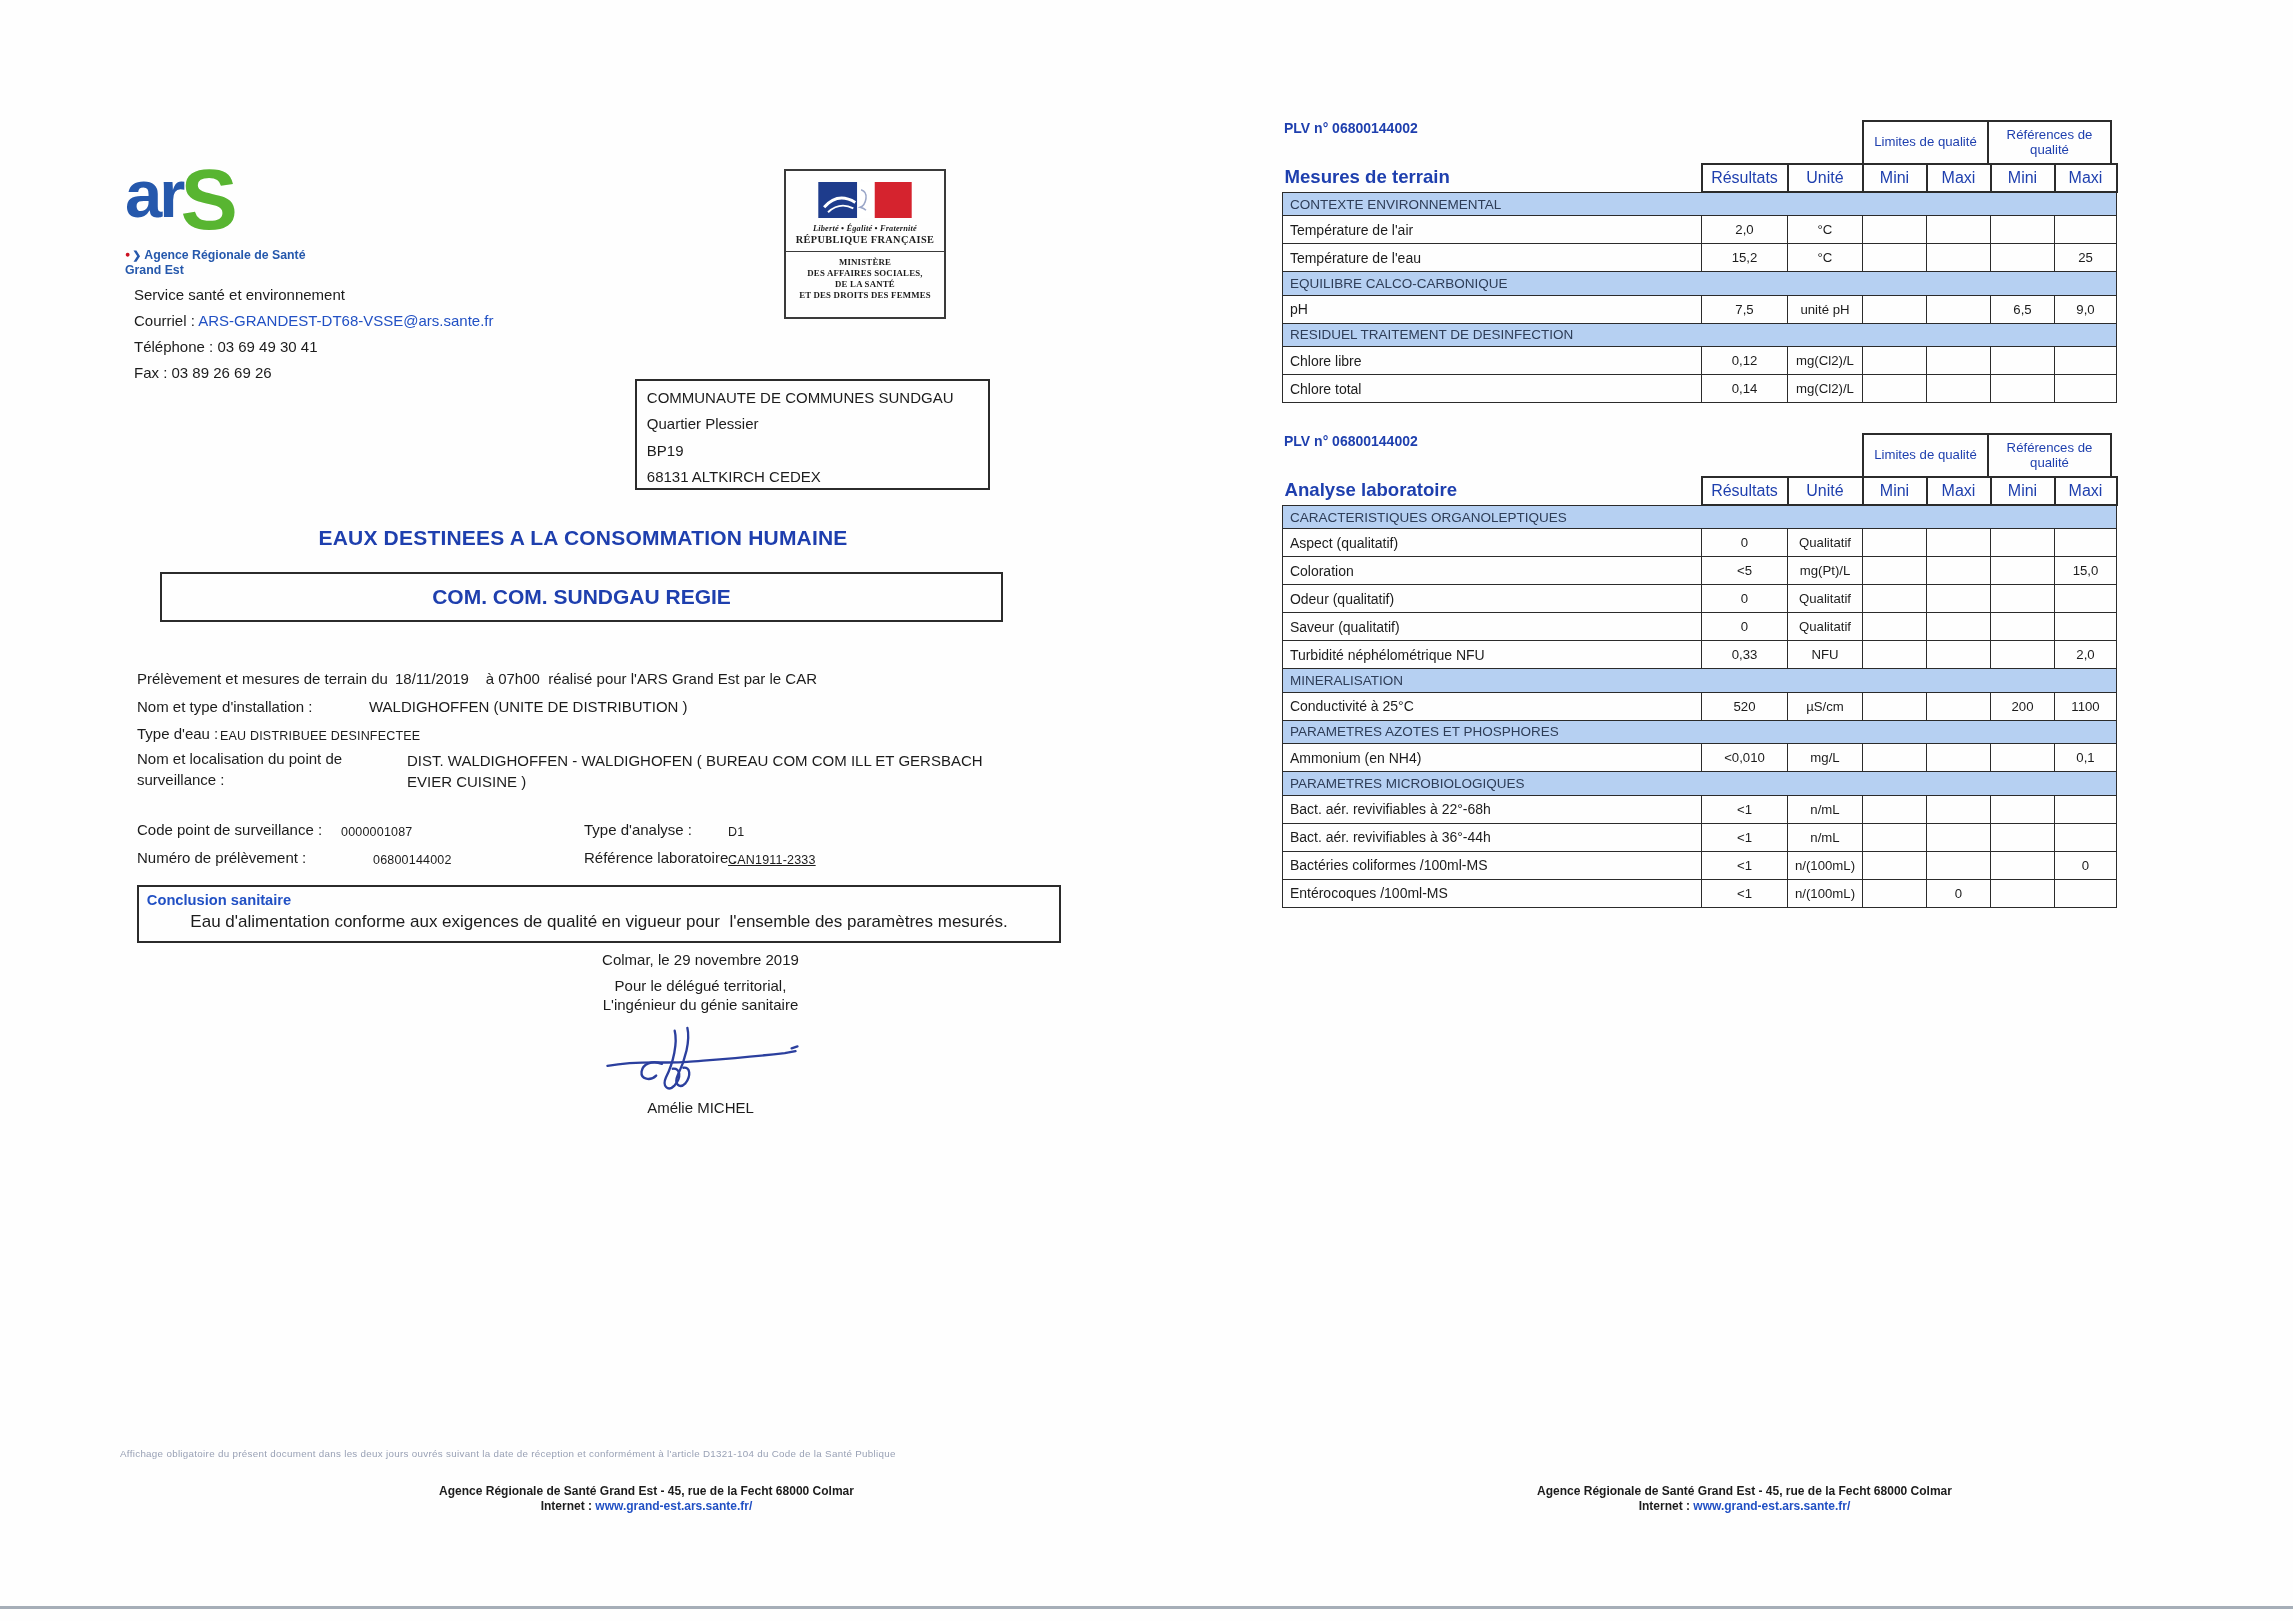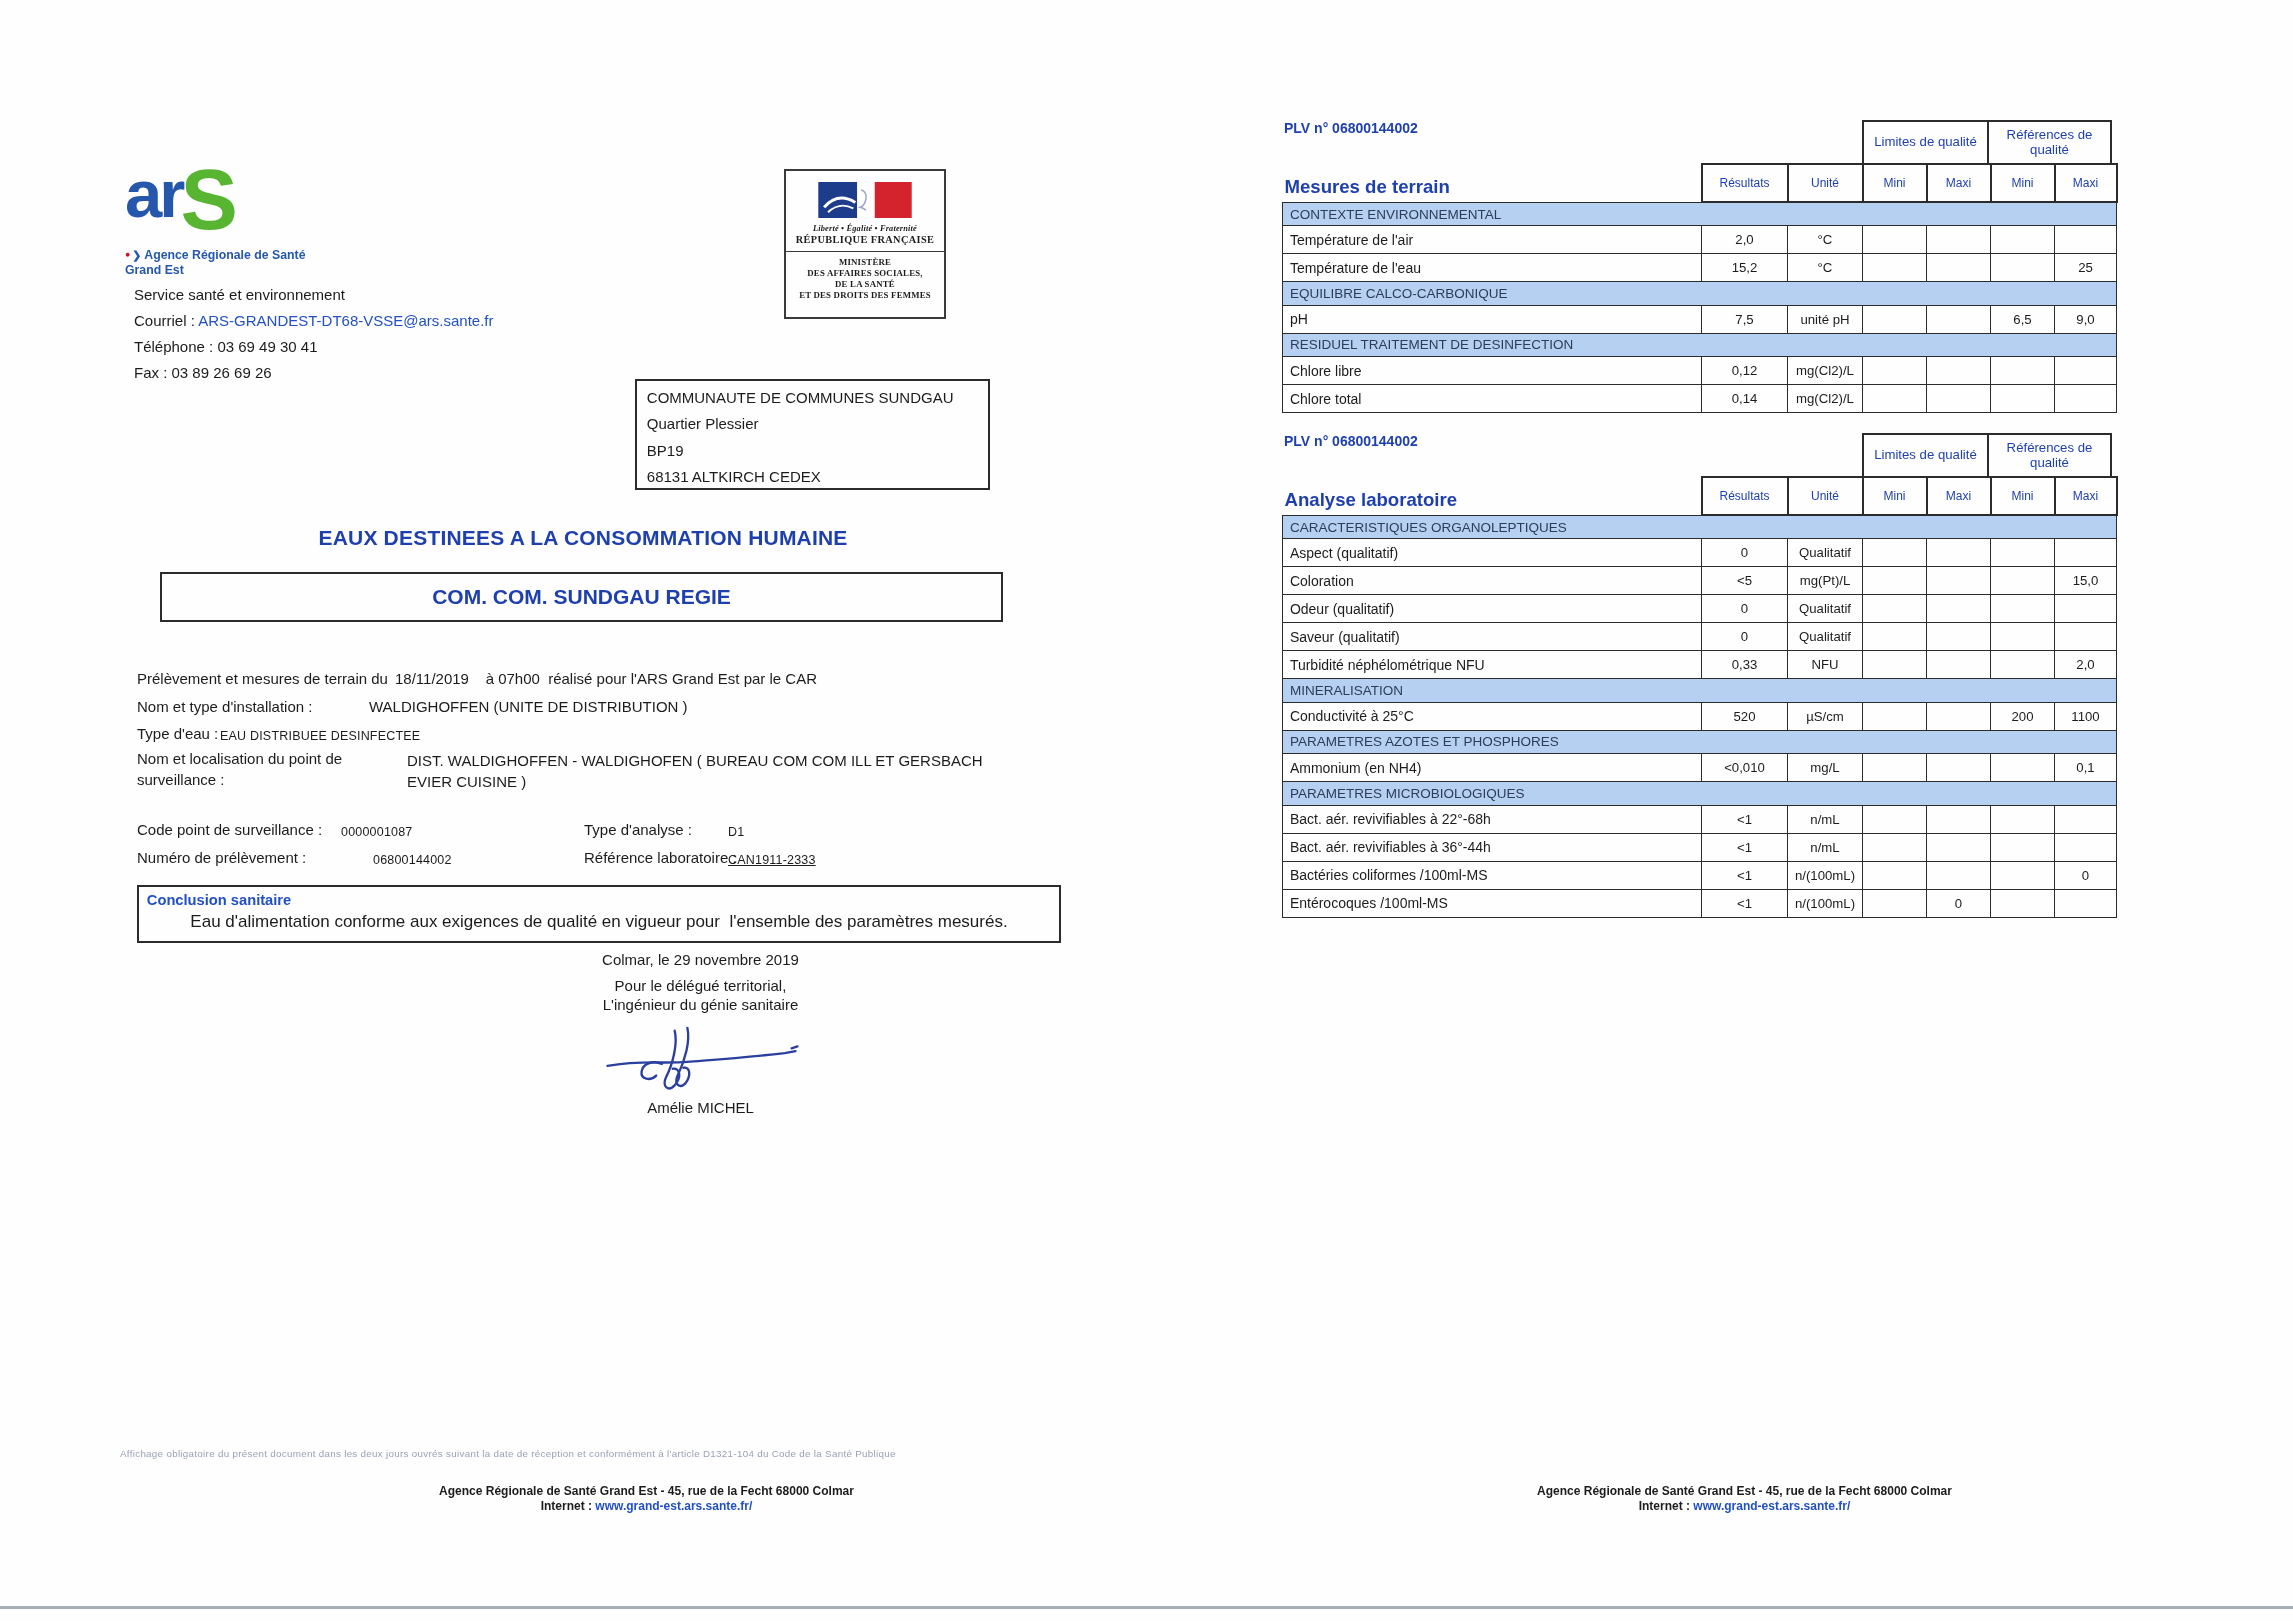--- a/index.html
+++ b/index.html
@@ -62,21 +62,21 @@
   .ptable{position:absolute;width:833px;}
   .ptable .plv{position:absolute;left:2px;top:2px;font-size:14px;font-weight:bold;color:#1e3fae;}
   .ptable .groups{position:absolute;left:580px;top:2px;display:flex;height:45px;}
   .group-box{border:2px solid #2b2b2b;box-sizing:border-box;display:flex;align-items:center;justify-content:center;
              text-align:center;color:#1e3fae;font-size:13.2px;line-height:14.7px;}
   .group-box.g1{width:127px;}
   .group-box.g2{width:125px;margin-left:-2px;}
   .ptable table{position:absolute;left:0;top:45px;width:833px;border-collapse:collapse;table-layout:fixed;}
   .ptable td{box-sizing:border-box;}
   .title-cell{border:none;vertical-align:bottom;color:#1e3fae;font-weight:bold;font-size:18.6px;padding:0 0 3.9px 2px;}
-  .colhead{border:2px solid #2b2b2b;color:#1e3fae;text-align:center;font-size:12px;height:25.5px;padding:11px;}
+  .colhead{border:2px solid #2b2b2b;color:#1e3fae;text-align:center;font-size:16px;height:25.5px;padding:4px;}
   .section-row td{background:#b6d0f2;border:1.8px solid #2b2b2b;font-size:13.5px;color:#2e3d57;
                   padding:1px 6.9px;height:23.5px;}
   .data-row td{border:1.8px solid #2b2b2b;height:28px;}
   .label-cell{text-align:left;padding:0 3.9px 0 6.9px;font-size:14px;}
   .val-cell{text-align:center;font-size:13.2px;padding:0 2px;}
 </style>
 </head>
 <body>
 
 <div class="page">

